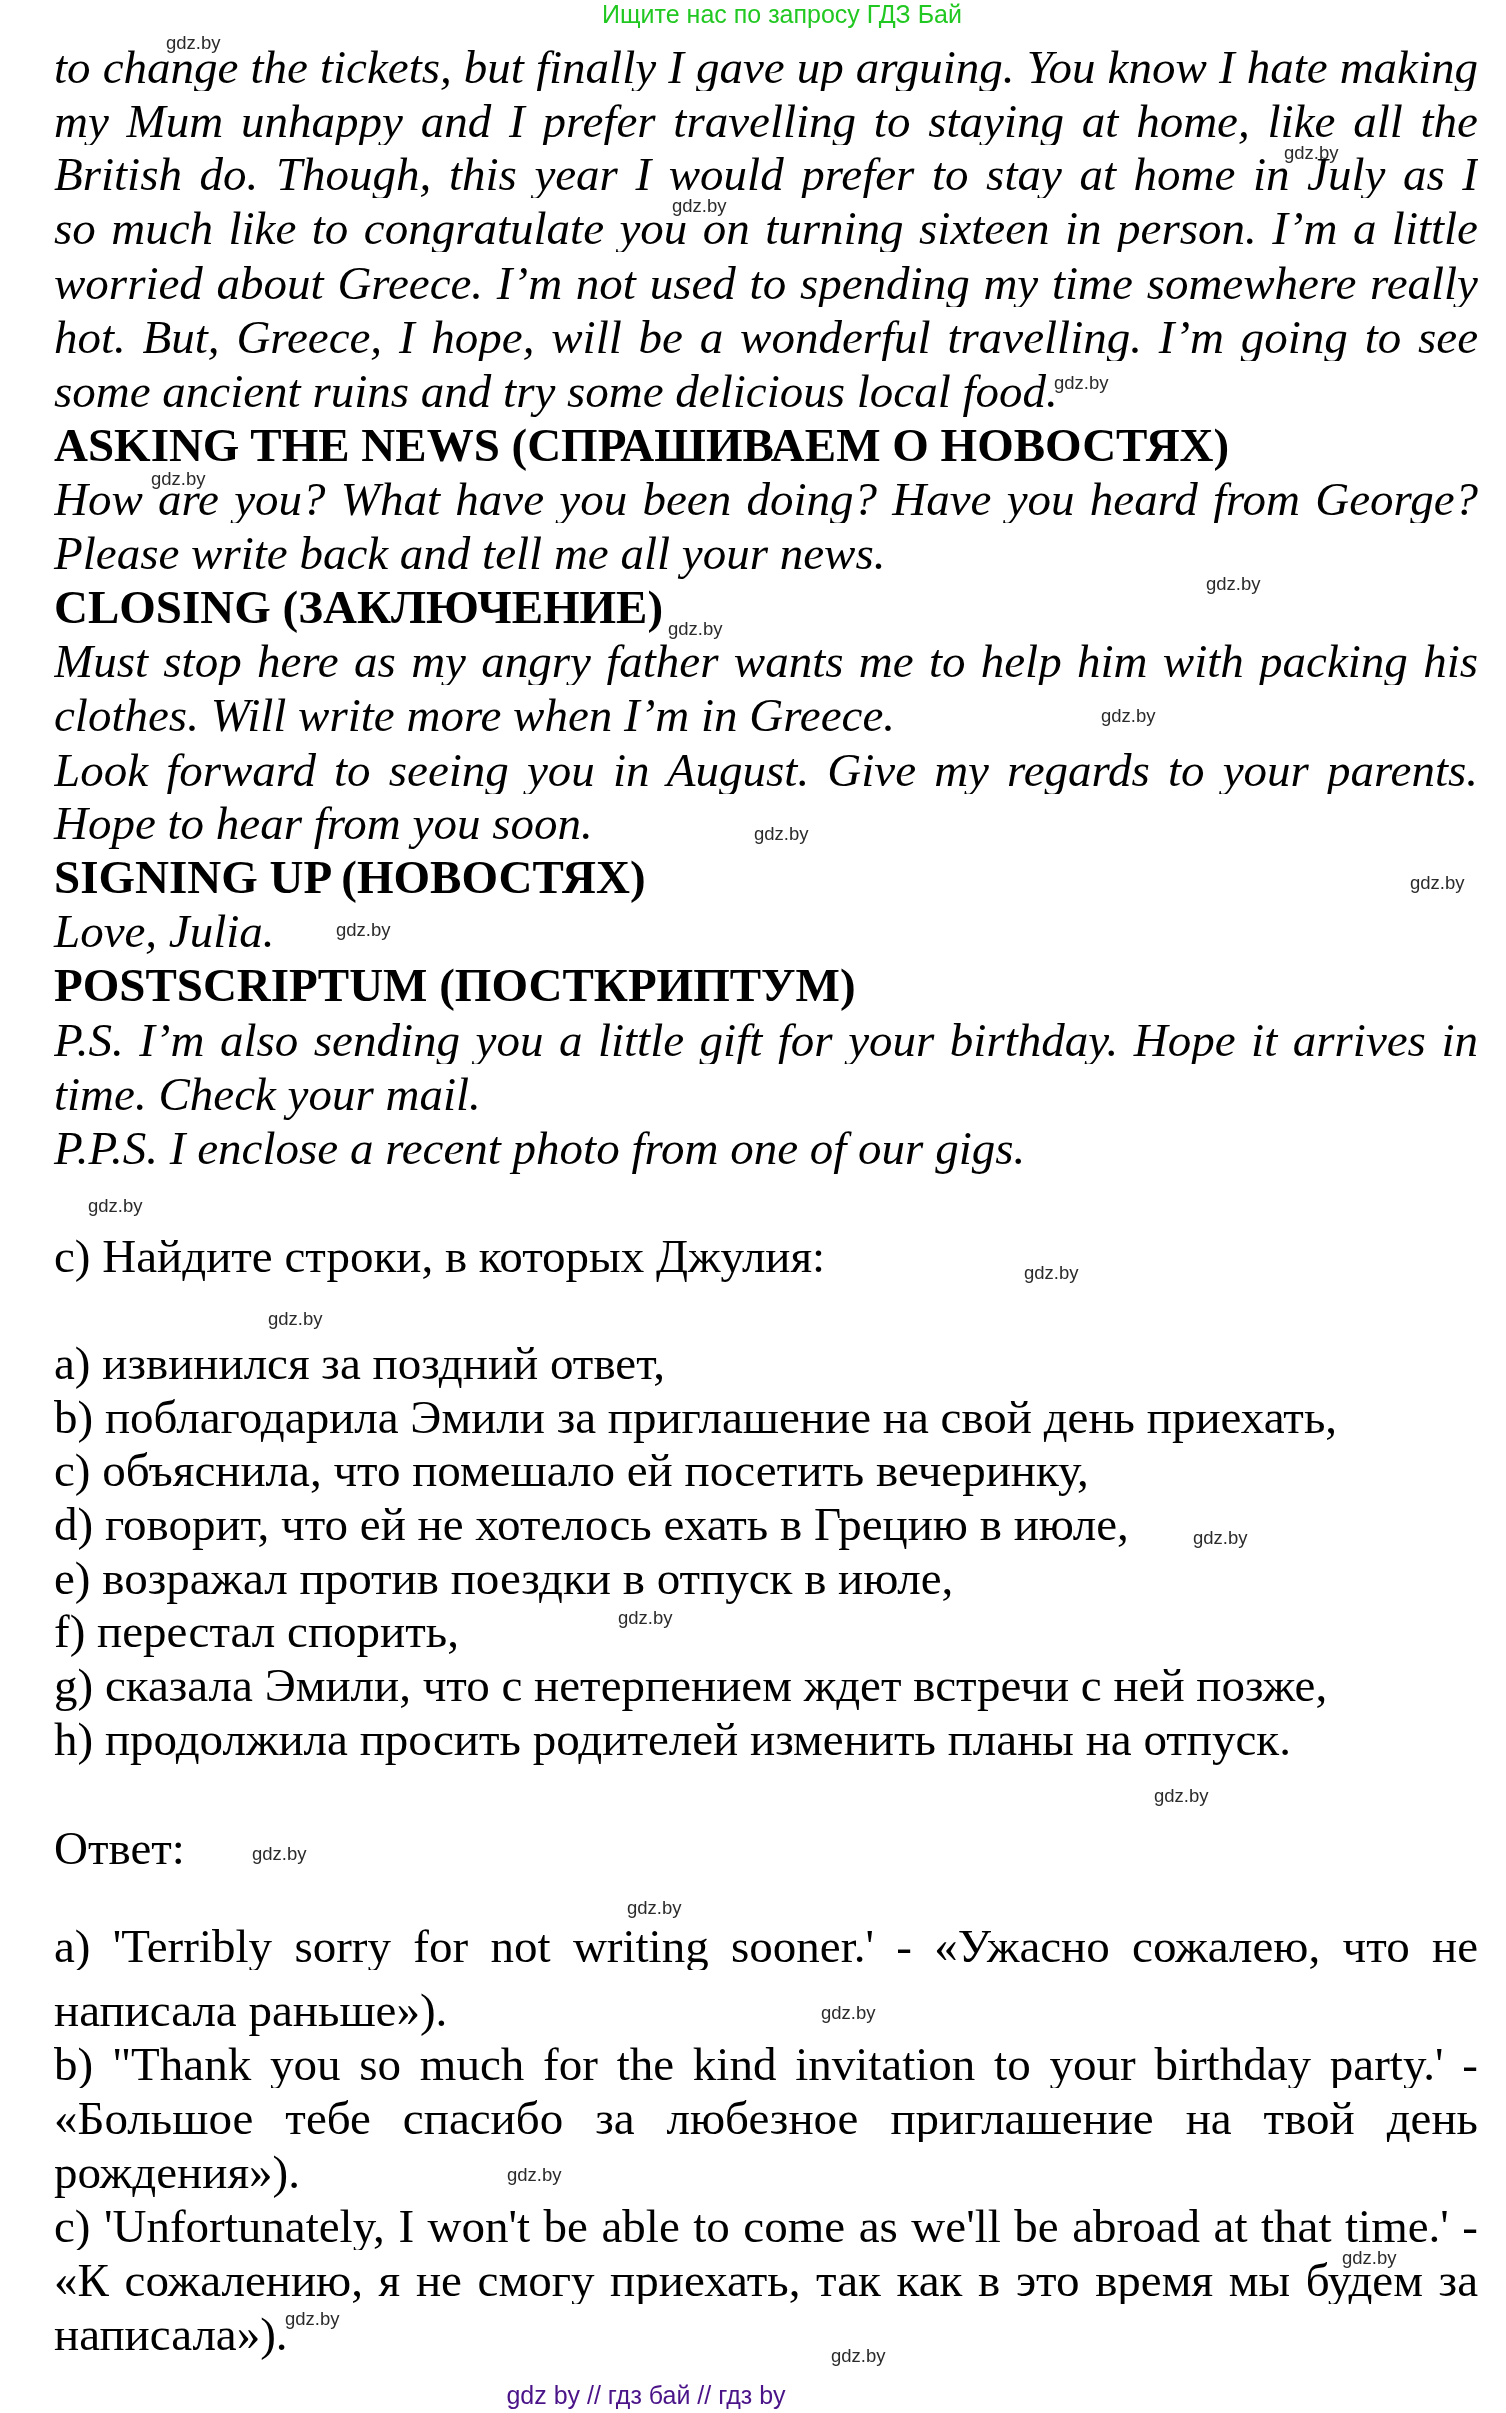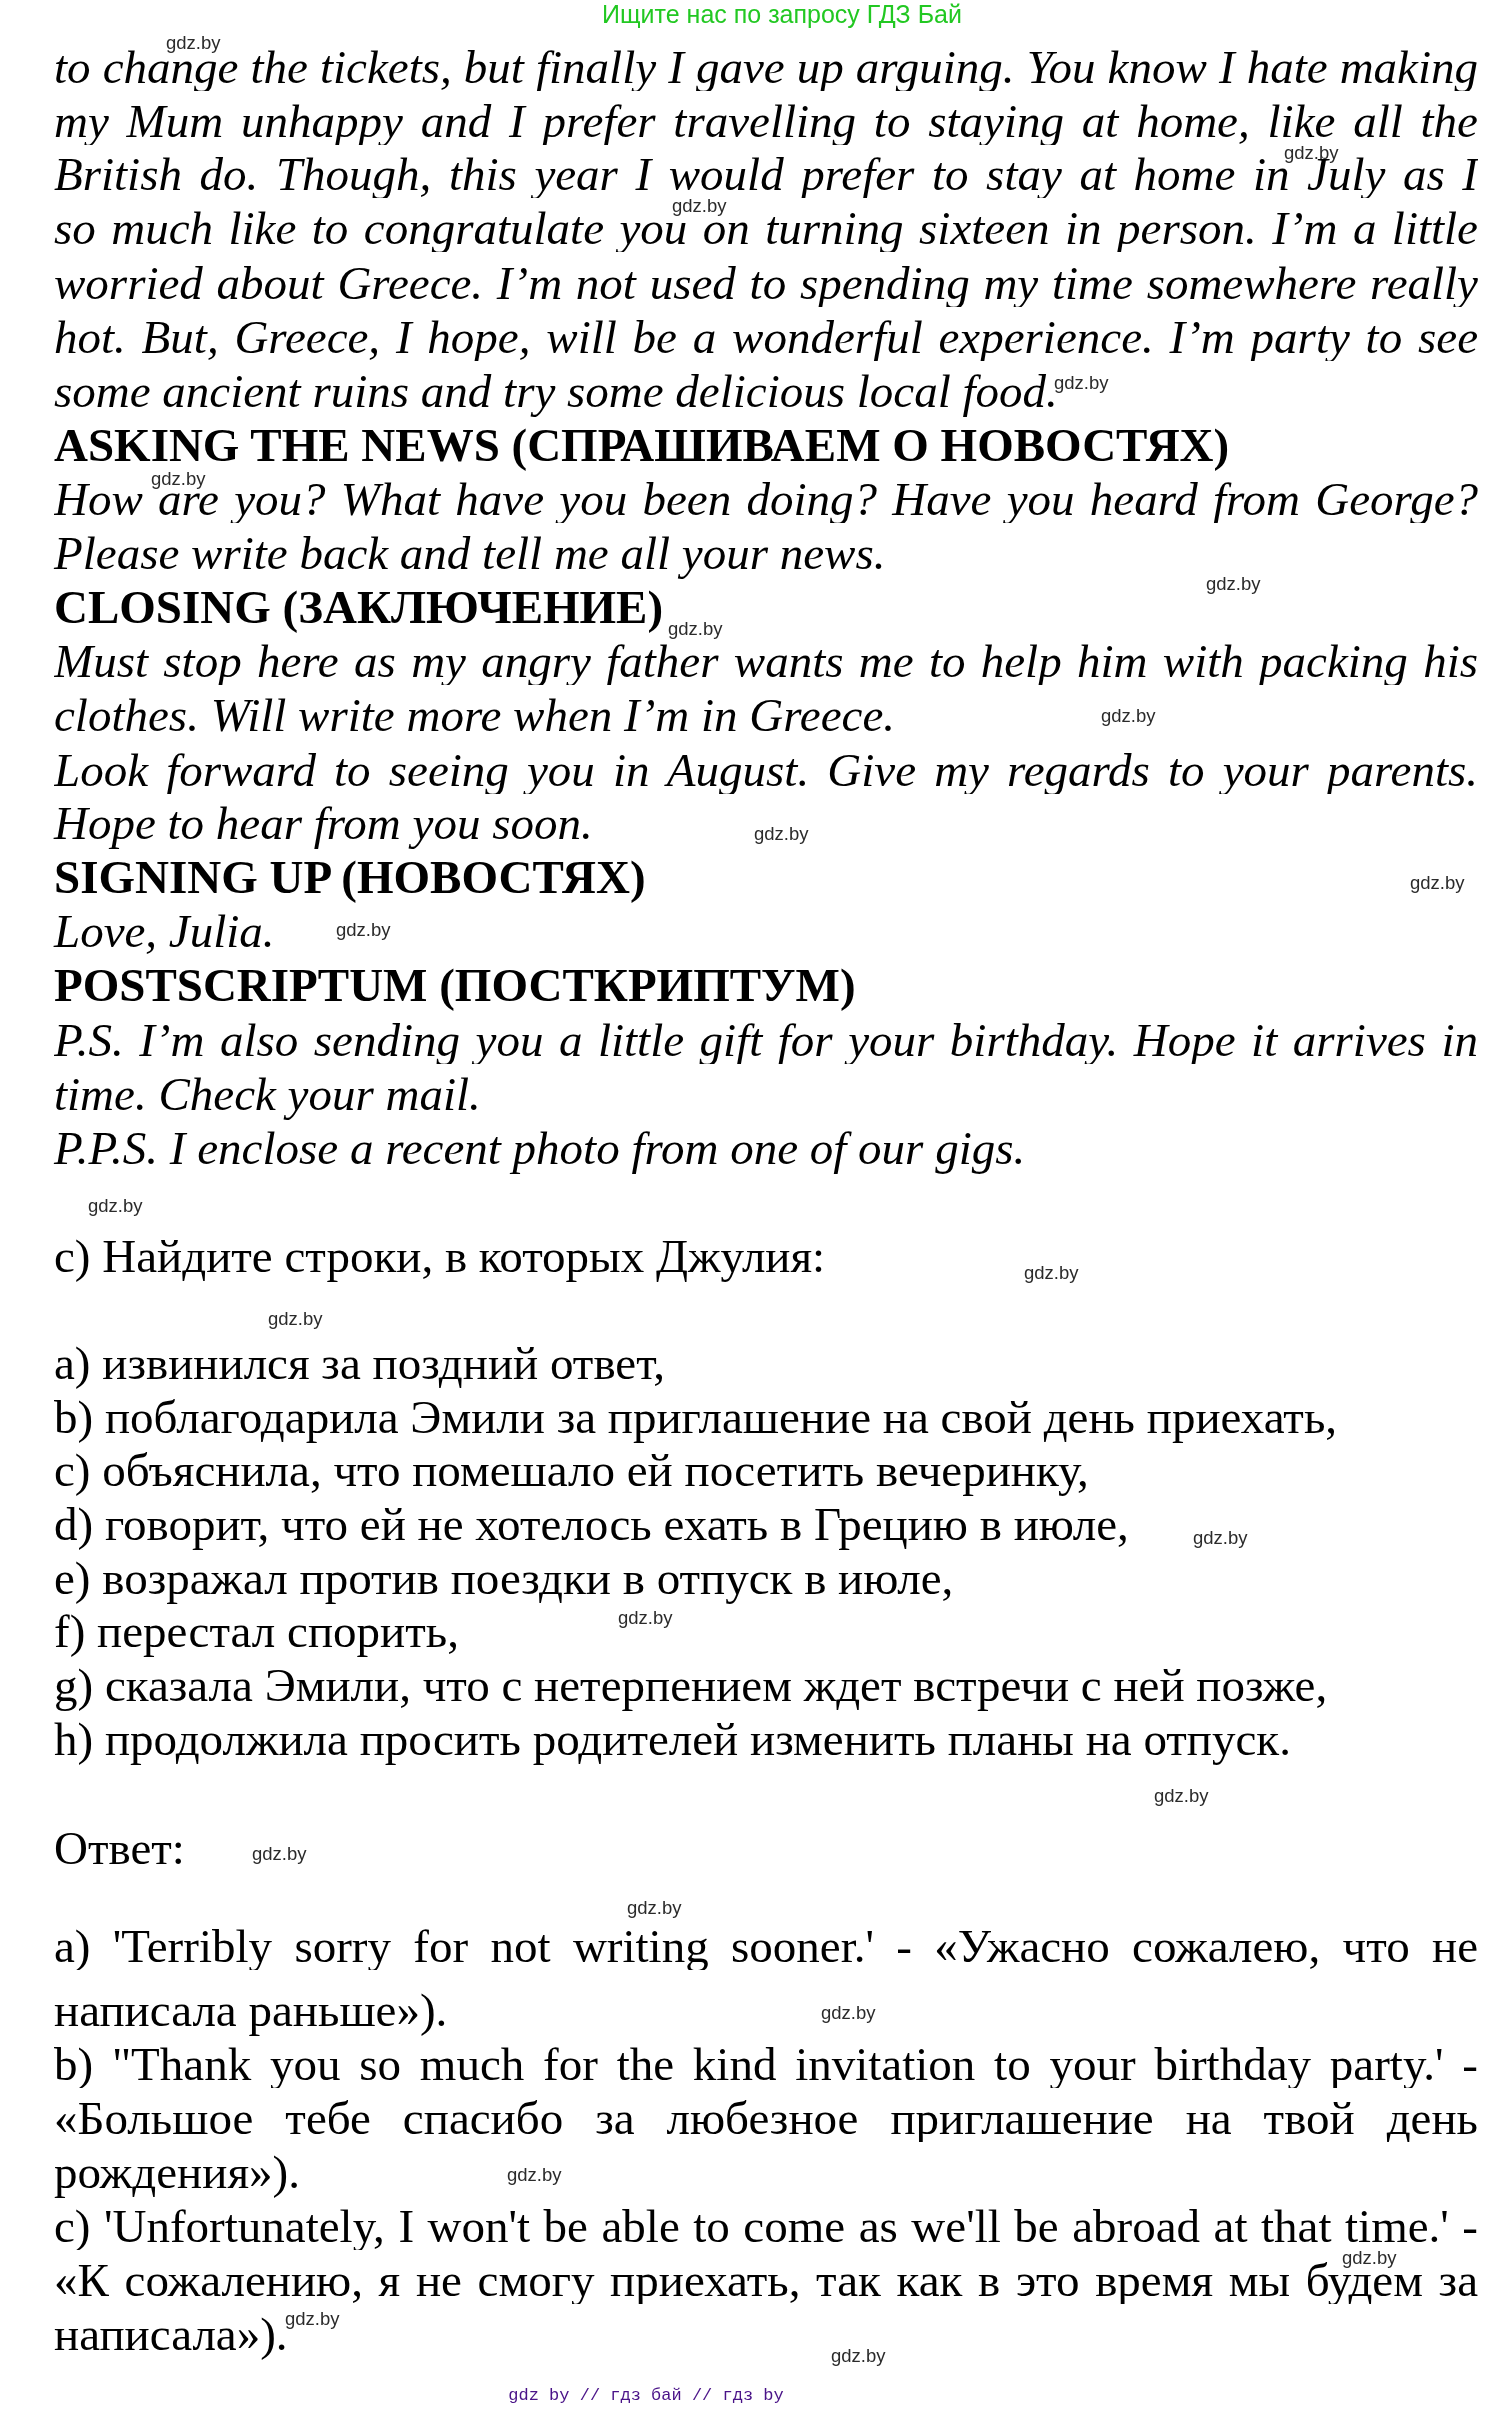--- a/index.html
+++ b/index.html
@@ -1,39 +1,39 @@
 <!DOCTYPE html>
 <html style="font-size:13px"><head>
 <meta charset="utf-8">
 <style>
   html, body { margin:0; padding:0; background:#ffffff; }
   body { width:1506px; height:2413px; position:relative; overflow:hidden; }
   .hdr { position:absolute; left:0; width:1506px; top:0; height:32px; text-align:center;
          font-family:"Liberation Sans", sans-serif; font-size:25px; line-height:29px; color:#22c822;padding-left:29px; }
   .ftr { position:absolute; left:0; width:1292px; top:2381px; height:32px; text-align:center;
-         font-family:Liberation Mono, monospace; font-size:17px; line-height:29px; color:#4a1388; }
+         font-family:Liberation Sans, sans-serif; font-size:25px; line-height:29px; color:#4a1388; }
   .ln { position:absolute; left:54px; width:1424px; height:48px; line-height:48px;
         font-family:"Liberation Serif", serif; font-size:47px; color:#000; white-space:nowrap; }
   .ln.j { text-align:justify; text-align-last:justify; white-space:normal; overflow:hidden; }
   .it { font-style:italic; }
   .bd { font-weight:bold; }
   .wm { position:absolute; font-family:"Liberation Sans", sans-serif; font-size:18.5px; line-height:21px;
         color:#2b2b2b; white-space:nowrap; }
 </style>
 </head>
 <body>
 
 <div class="hdr">Ищите нас по запросу ГДЗ Бай</div>
 
 <div class="ln it j" style="top:43px">to change the tickets, but finally I gave up arguing. You know I hate making</div>
 <div class="ln it j" style="top:97px">my Mum unhappy and I prefer travelling to staying at home, like all the</div>
 <div class="ln it j" style="top:150px">British do. Though, this year I would prefer to stay at home in July as I would</div>
 <div class="ln it j" style="top:204px">so much like to congratulate you on turning sixteen in person. I’m a little</div>
 <div class="ln it j" style="top:259px">worried about Greece. I’m not used to spending my time somewhere really</div>
-<div class="ln it j" style="top:313px">hot. But, Greece, I hope, will be a wonderful experience. I’m party to see</div>
+<div class="ln it j" style="top:313px">hot. But, Greece, I hope, will be a wonderful travelling. I’m going to see</div>
 <div class="ln it" style="top:367px">some ancient ruins and try some delicious local food.</div>
 
 <div class="ln bd" style="top:421px">ASKING THE NEWS (СПРАШИВАЕМ О НОВОСТЯХ)</div>
 <div class="ln it j" style="top:475px">How are you? What have you been doing? Have you heard from George?</div>
 <div class="ln it" style="top:529px">Please write back and tell me all your news.</div>
 
 <div class="ln bd" style="top:583px">CLOSING (ЗАКЛЮЧЕНИЕ)</div>
 <div class="ln it j" style="top:637px">Must stop here as my angry father wants me to help him with packing his</div>
 <div class="ln it" style="top:691px">clothes. Will write more when I’m in Greece.</div>
 <div class="ln it j" style="top:746px">Look forward to seeing you in August. Give my regards to your parents.</div>

